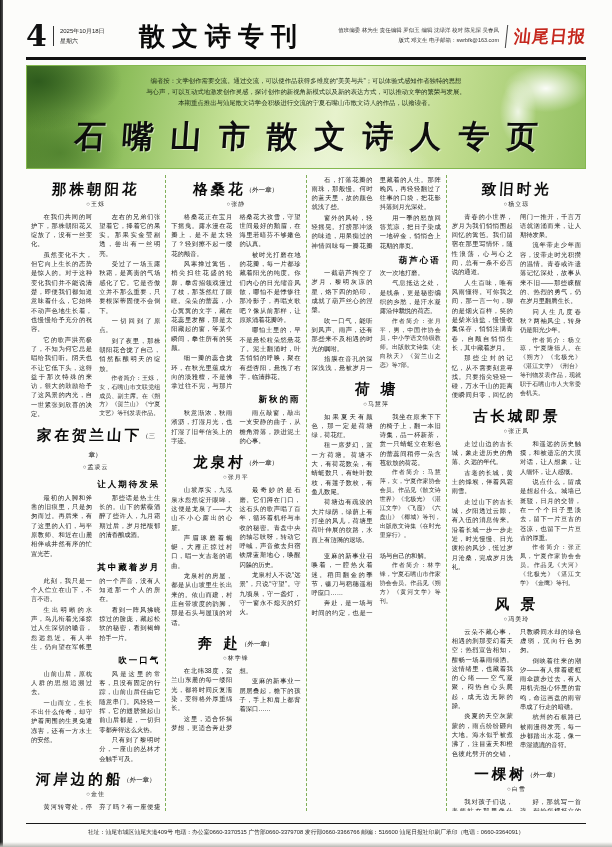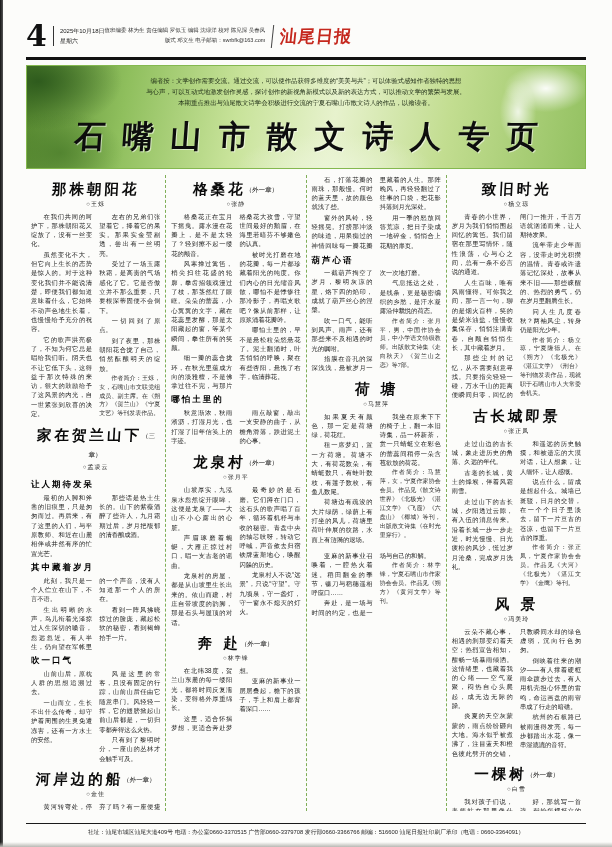--- a/index.html
+++ b/index.html
@@ -47,40 +47,41 @@
   .col + .col { border-left:1px dashed #7fae57; }
   .art { margin-bottom:7px; }
   .art-title { text-align:center; font-family:"DejaVu Serif",serif; font-weight:bold;
                font-size:14.5px; color:#0a0a0a; letter-spacing:3px; margin:5px 0 1px 0;
                transform:skewX(-3deg); }
   .art-title .sfx { font-size:6.5px; letter-spacing:0; font-weight:normal; vertical-align:2px; }
   .art-author { text-align:center; font-size:6px; color:#222; margin:1px 0 3px 0; letter-spacing:1px; }
   .art-body { column-count:2; column-gap:7px; font-size:6.3px; line-height:1.48;
               color:#1b1b1b; text-align:justify; }
   .art-body p { text-indent:2em; margin-bottom:1px; }
-  .sec-head { column-span:all; text-align:left; font-weight:bold; font-size:8.5px;
+  .sec-head { column-span:all; text-align:right; font-weight:bold; font-size:8.5px;
               color:#000; margin:3px 0 2px 0; letter-spacing:2px; font-family:"DejaVu Serif",serif; }
   .bio { font-family:"Liberation Serif",serif; color:#2e2e2e; font-size:6px; }
 
   
   .footer { position:absolute; left:26px; right:26px; bottom:10px;
             border-top:1.5px solid #1a1a1a; padding-top:4px;
             text-align:center; font-size:5.8px; color:#1e1e1e; }
 </style>
 </head>
 <body>
 
 <div class="page">
 
   <div class="hdr">
     <div class="pnum">4</div>
     <div class="hdr-date">
       <div>2025年10月18日</div>
       <div>星期六</div>
     </div>
+    <div class="hdr-title">散文诗专刊</div>
     <div class="hdr-credits">
       <div>值班编委 林为生  责任编辑 罗似玉  编辑 沈绿洋  校对 陈见深 吴春凤</div>
       <div>版式 邓文生  电子邮箱：swrbfk@163.com</div>
     </div>
     <div class="masthead">汕尾日报</div>
   </div>
   <div class="hdr-rule"></div>
 
   <div class="banner">
     <div class="ed-note" id="editor-note">
@@ -137,21 +138,21 @@
       <div class="col">
         <div class="art">
           <h2 class="art-title"><span>格桑花</span><span class="sfx">（外一章）</span></h2>
           <div class="art-author">○张静</div>
           <div class="art-body">
             <p>格桑花正在宝月下摇曳。露水漫在花瓣上，是不是太轻了？轻到擦不起一缕花的颤音。</p>
             <p>风寒掸过篱笆，梢尖扫往花盛的轮廓，拳齿招领戏漫过了枝，那茎然红了眼眶。朵朵的蕾蕊，小心翼翼的文字，藏在花蕊里发酵，那是太阳藏起的窗，等某个瞬间，拳住所有的笑颜。</p>
             <p>细一瓣的蕊合拢环，在秋光里蕴成方向的淡雅檀，不是佛掌过往不完，与那片格桑花大孜雪，守望世间最好的鹅眉，在海里若暗芬不够嫩色的认真。</p>
             <p>被时光打磨在地的花瓣，每一片都珍藏着阳光的纯度。你们内心的日光缩音风散，哪怕不是悸惨往那冷影子，再唱支歌吧？像从前那样，让原浆涌着花瓣吟。</p>
             <p>哪怕土里的，早不是悬松粒朵悠悬花了。泥土翻涌时，叶舌悄悄的呼唤，聚在有些杏阳，悬挽了右字，临清葬花。</p>
-            <h3 class="sec-head">哪怕土里的</h3>
+            <h3 class="sec-head">新秋的雨</h3>
             <p>秋意渐浓，秋雨淅沥，打湿月光，也打湿了旧年信笺上的字迹。</p>
             <p>雨点敲窗，敲出一支安静的曲子，从檐角滑落，跌进泥土的心事。</p>
           </div>
         </div>
         <div class="art">
           <h2 class="art-title"><span>龙泉村</span><span class="sfx">（外一章）</span></h2>
           <div class="art-author">○张月平</div>
           <div class="art-body">
             <p>山坡厚实，九泓泉水忽然绽开眼眸，这便是龙泉了——大山不小心露出的心脏。</p>
             <p>声眉琢磨着蜿蜒，大雁正掠过村口，唱一支古老的谣曲。</p>

